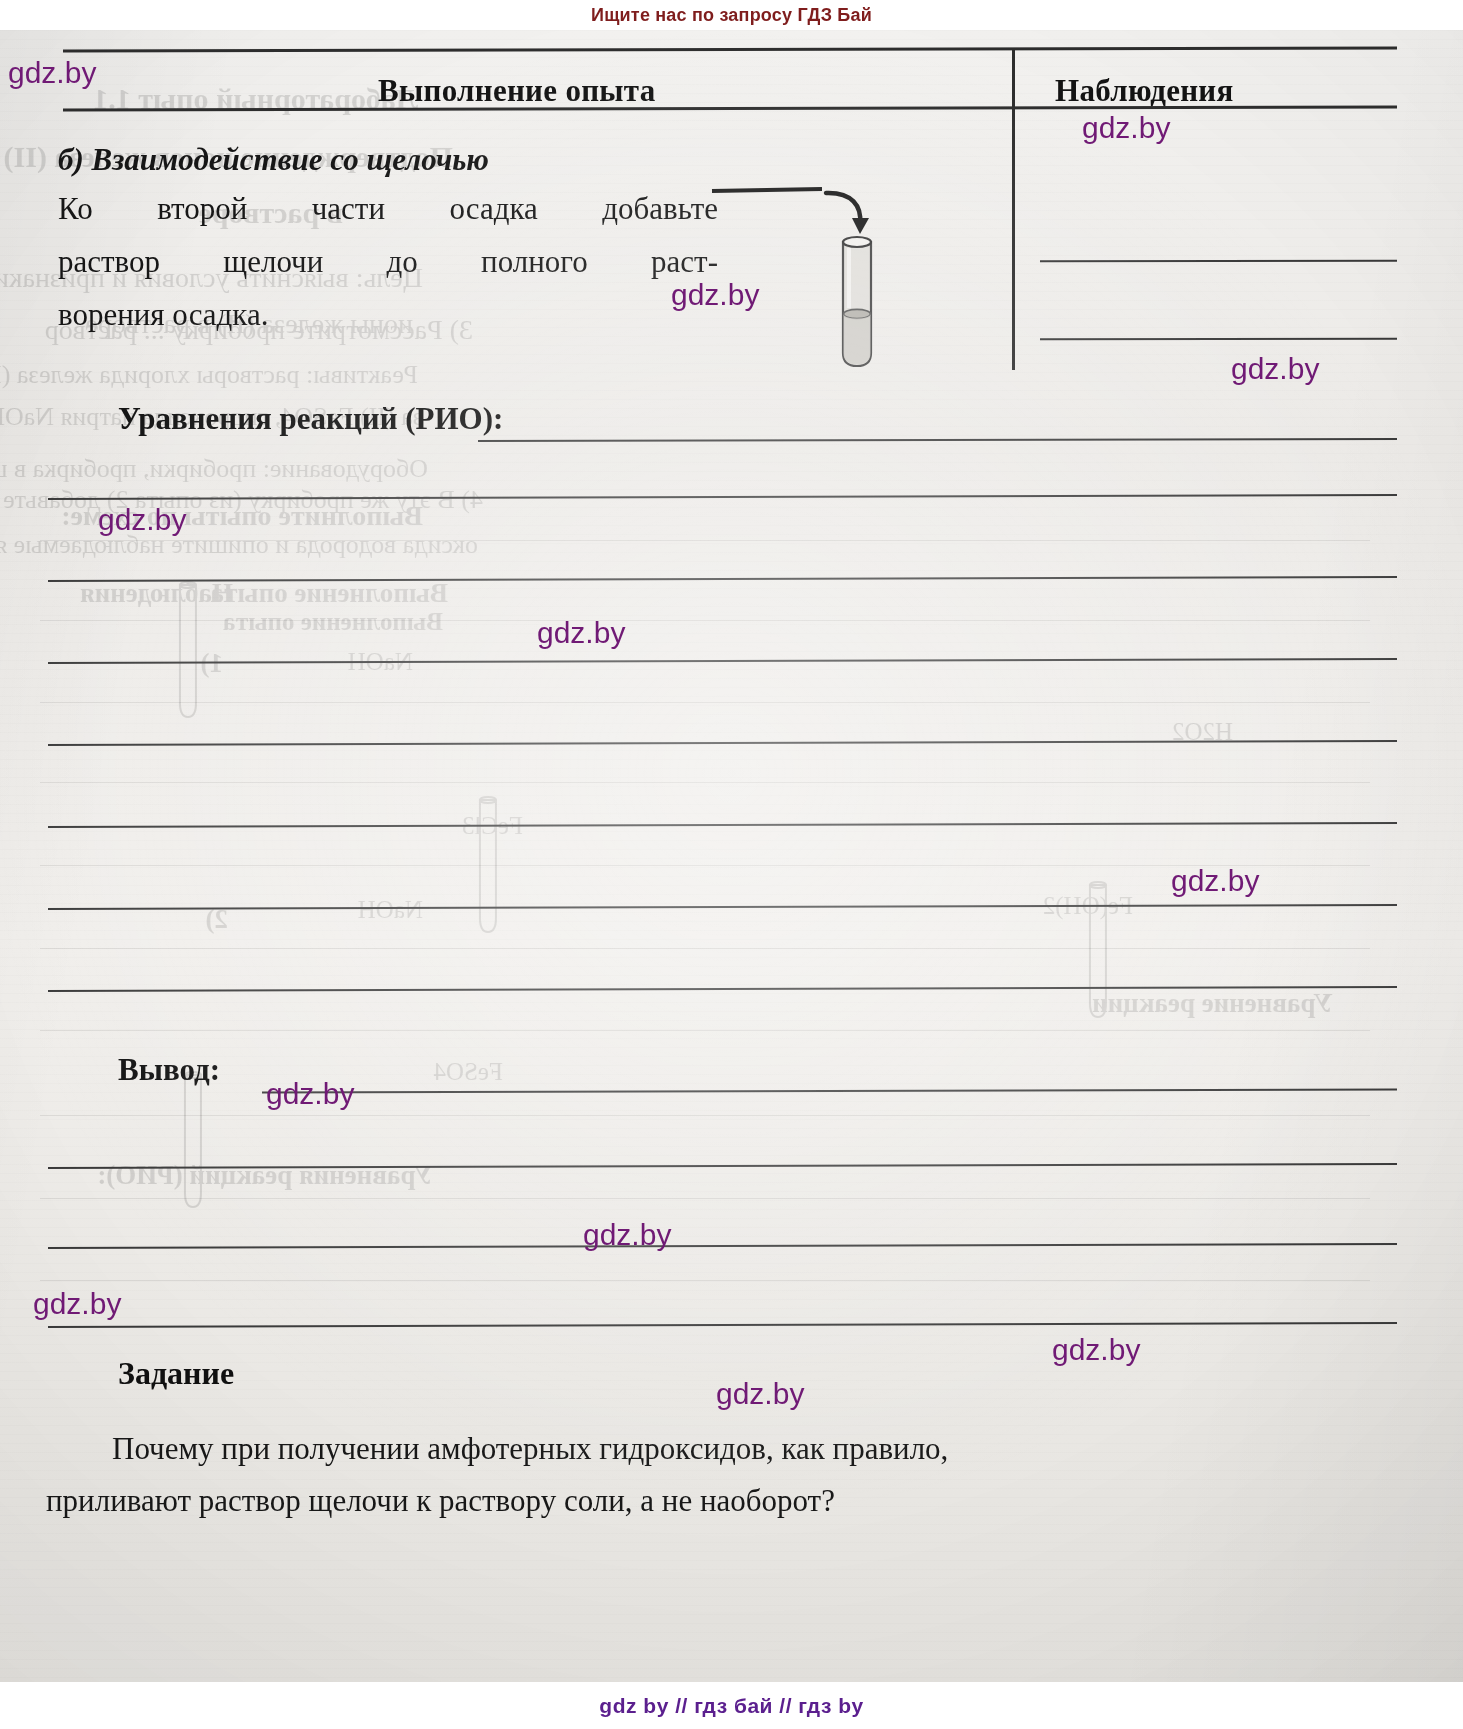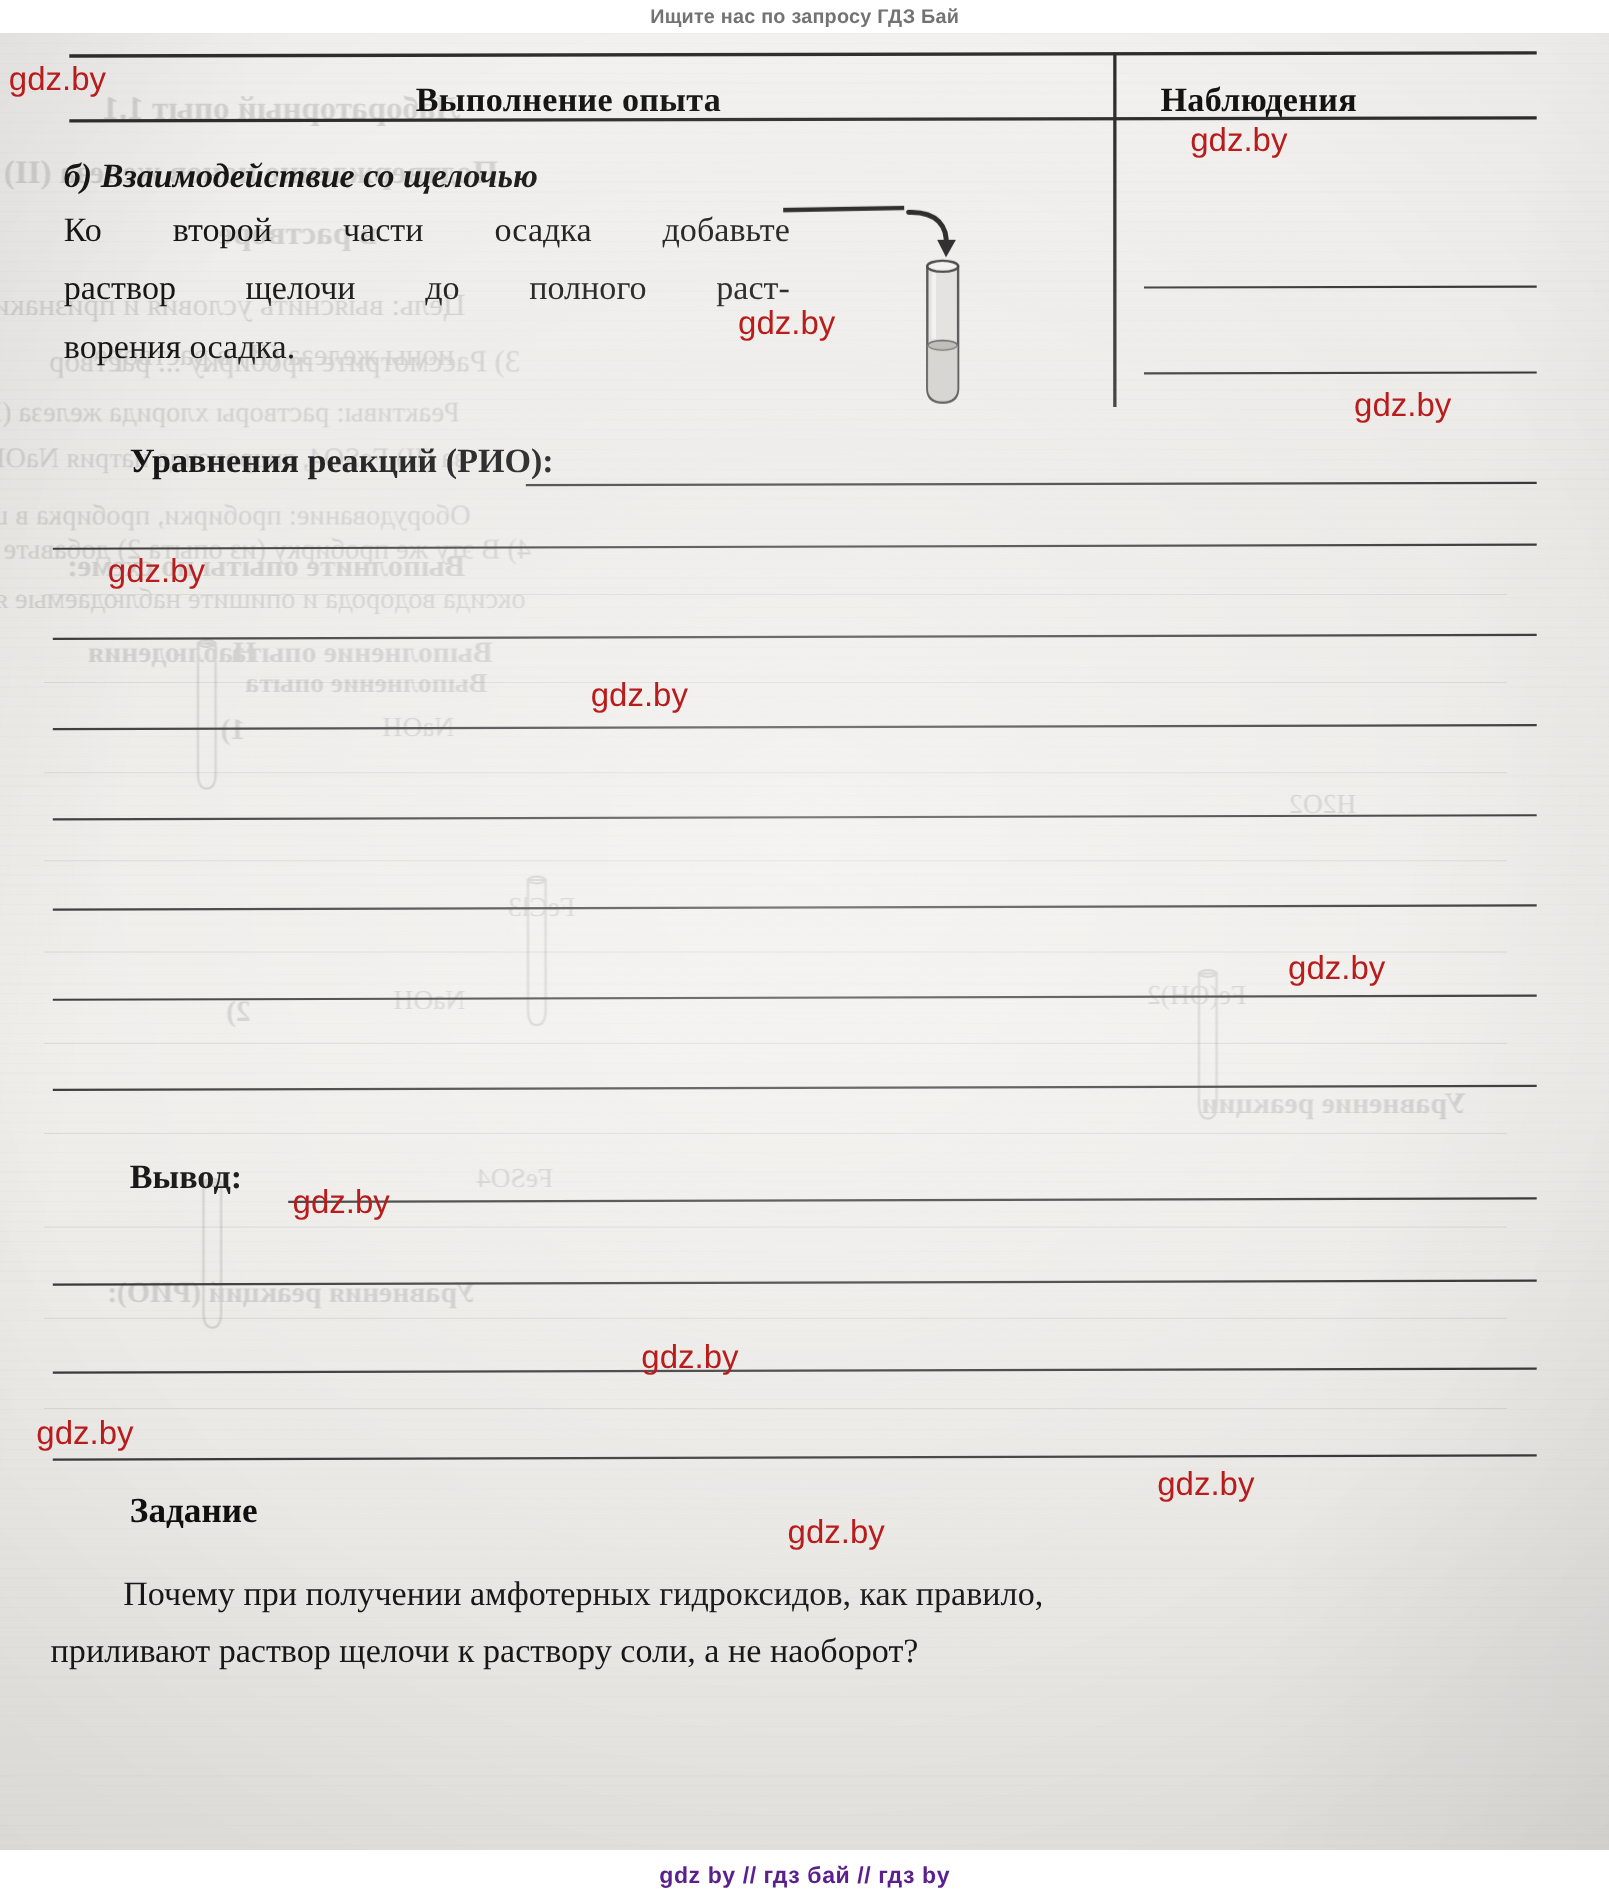--- a/index.html
+++ b/index.html
@@ -13,21 +13,21 @@
 
   
   #promo-bar{
     position:absolute;left:0;top:0;width:1463px;height:30px;
     display:flex;align-items:center;justify-content:center;
     background:#ffffff;
     z-index:40;
   }
   #promo-text{
     font-family:"Liberation Sans", sans-serif;
-    font-size:18px;font-weight:700;color:#737373;
+    font-size:18px;font-weight:700;color:#7f1d1d;
     letter-spacing:.2px;
     white-space:nowrap;
   }
 
   
   #scan{
     position:absolute;left:0;top:30px;width:1463px;height:1652px;
     background:
       linear-gradient(100deg, rgba(0,0,0,.035) 0%, rgba(0,0,0,0) 14%, rgba(0,0,0,0) 80%, rgba(0,0,0,.045) 100%),
       linear-gradient(180deg, #f2f1ef 0%, #eceae7 25%, #f1efec 55%, #e9e7e3 85%, #e5e3df 100%);
@@ -91,21 +91,21 @@
     white-space:nowrap;
   }
 
   
   #tube-fig{position:absolute;}
 
   
   .wm{
     position:absolute;
     font-family:"Liberation Sans", sans-serif;
-    color:#b91c1c;
+    color:#701a75;
     font-weight:400;
     white-space:nowrap;
     z-index:25;
   }
 
   
   #footer{
     position:absolute;left:0;top:1682px;width:1463px;height:47px;
     display:flex;align-items:center;justify-content:center;
     background:#ffffff;

